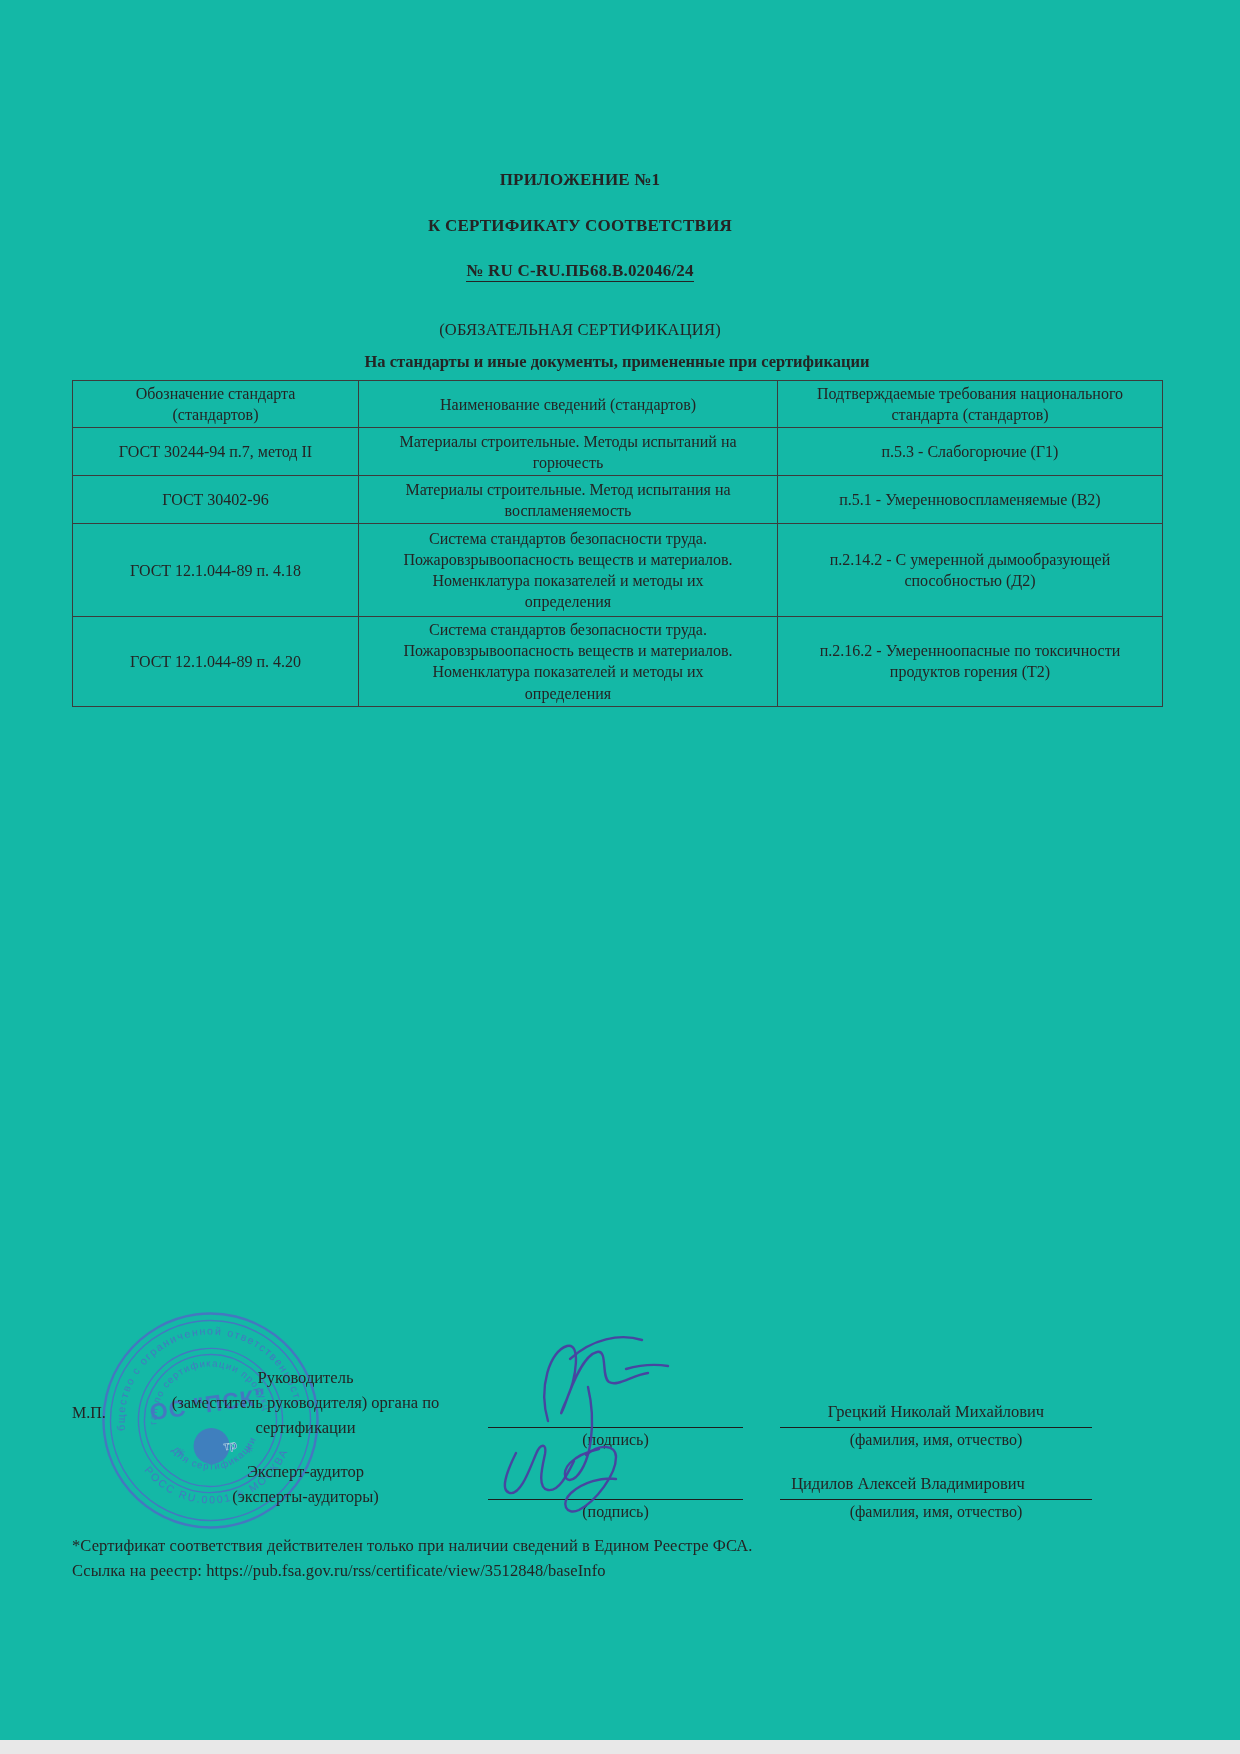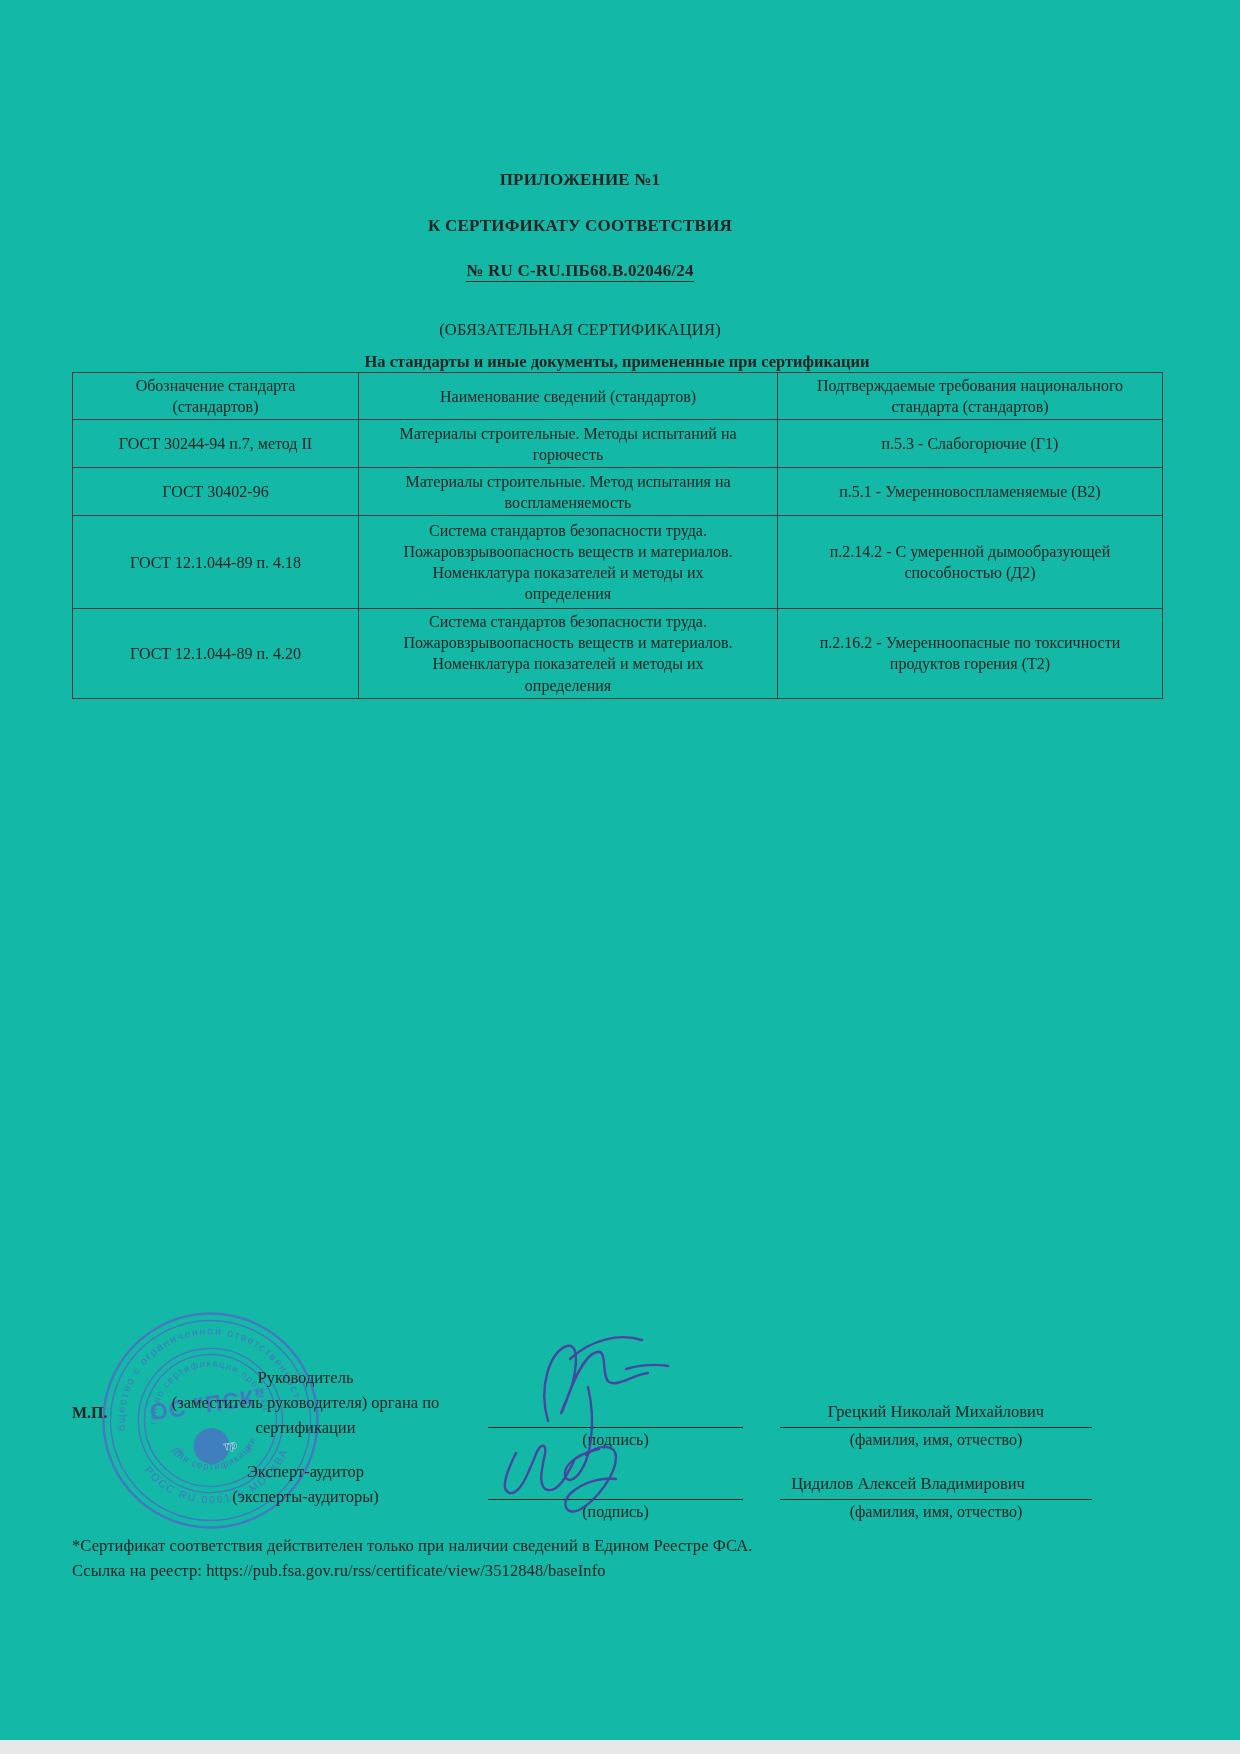--- a/index.html
+++ b/index.html
@@ -18,21 +18,21 @@
     text-align:center;
     font-weight:bold;font-size:17px;letter-spacing:.2px;
   }
   .hdr.reg{font-weight:normal;font-size:16.5px;margin-top:8px;}
   .u{border-bottom:1.6px solid #242424;padding-bottom:1px;}
   .tbl-caption{
     position:absolute;left:72px;top:352px;width:1090px;
     text-align:center;font-weight:bold;font-size:16.5px;
   }
   table.std{
-    position:absolute;left:72px;top:372px;width:1090px;
+    position:absolute;left:72px;top:380px;width:1090px;
     border-collapse:collapse;table-layout:fixed;
     font-size:16px;line-height:1.32;
   }
   table.std td,table.std th{
     border:1.6px solid #3c3c3c;
     text-align:center;vertical-align:middle;
     font-weight:normal;padding:2px 30px;
     overflow:hidden;
   }
   table.std th{padding:2px 36px;}
@@ -123,21 +123,21 @@
         <textPath href="#arcMB" startOffset="50%" text-anchor="middle">Для сертификации</textPath>
       </text>
       <text x="112.5" y="104" text-anchor="middle" font-family="Liberation Sans, DejaVu Sans, sans-serif" font-size="23" font-weight="bold" letter-spacing="1" fill="#4f6bc6" stroke="none">ОС "ПСК"</text>
       <circle cx="110" cy="138" r="18" fill="#4f6bc6" stroke="none" opacity=".9"></circle>
       <text x="122" y="144" font-family="Liberation Sans, DejaVu Sans, sans-serif" font-size="12" font-weight="bold" fill="#4f6bc6" stroke="#fdfdfb" stroke-width=".4">тр</text>
       <text x="74" y="144" font-size="11" fill="#4f6bc6" stroke="none">✳</text>
       <text x="142" y="150" font-size="11" fill="#4f6bc6" stroke="none">✳</text>
     </g>
   </svg>
 
-  <div class="abs mp" style="left:72px;top:1404px;font-weight:bold;">М.П.</div>
+  <div class="abs mp" style="left:72px;top:1404px;">М.П.</div>
   <div class="abs sig-label" style="left:148px;top:1366px;">Руководитель
 (заместитель руководителя) органа по
 сертификации</div>
   <div class="abs sig-label" style="left:148px;top:1460px;">Эксперт-аудитор
 (эксперты-аудиторы)</div>
 
   <div class="abs line" style="left:488px;top:1427px;width:255px;"></div>
   <div class="abs cap" style="left:488px;top:1431px;width:255px;">(подпись)</div>
 
   <div class="abs nm" style="left:780px;top:1402px;width:312px;">Грецкий Николай Михайлович</div>

